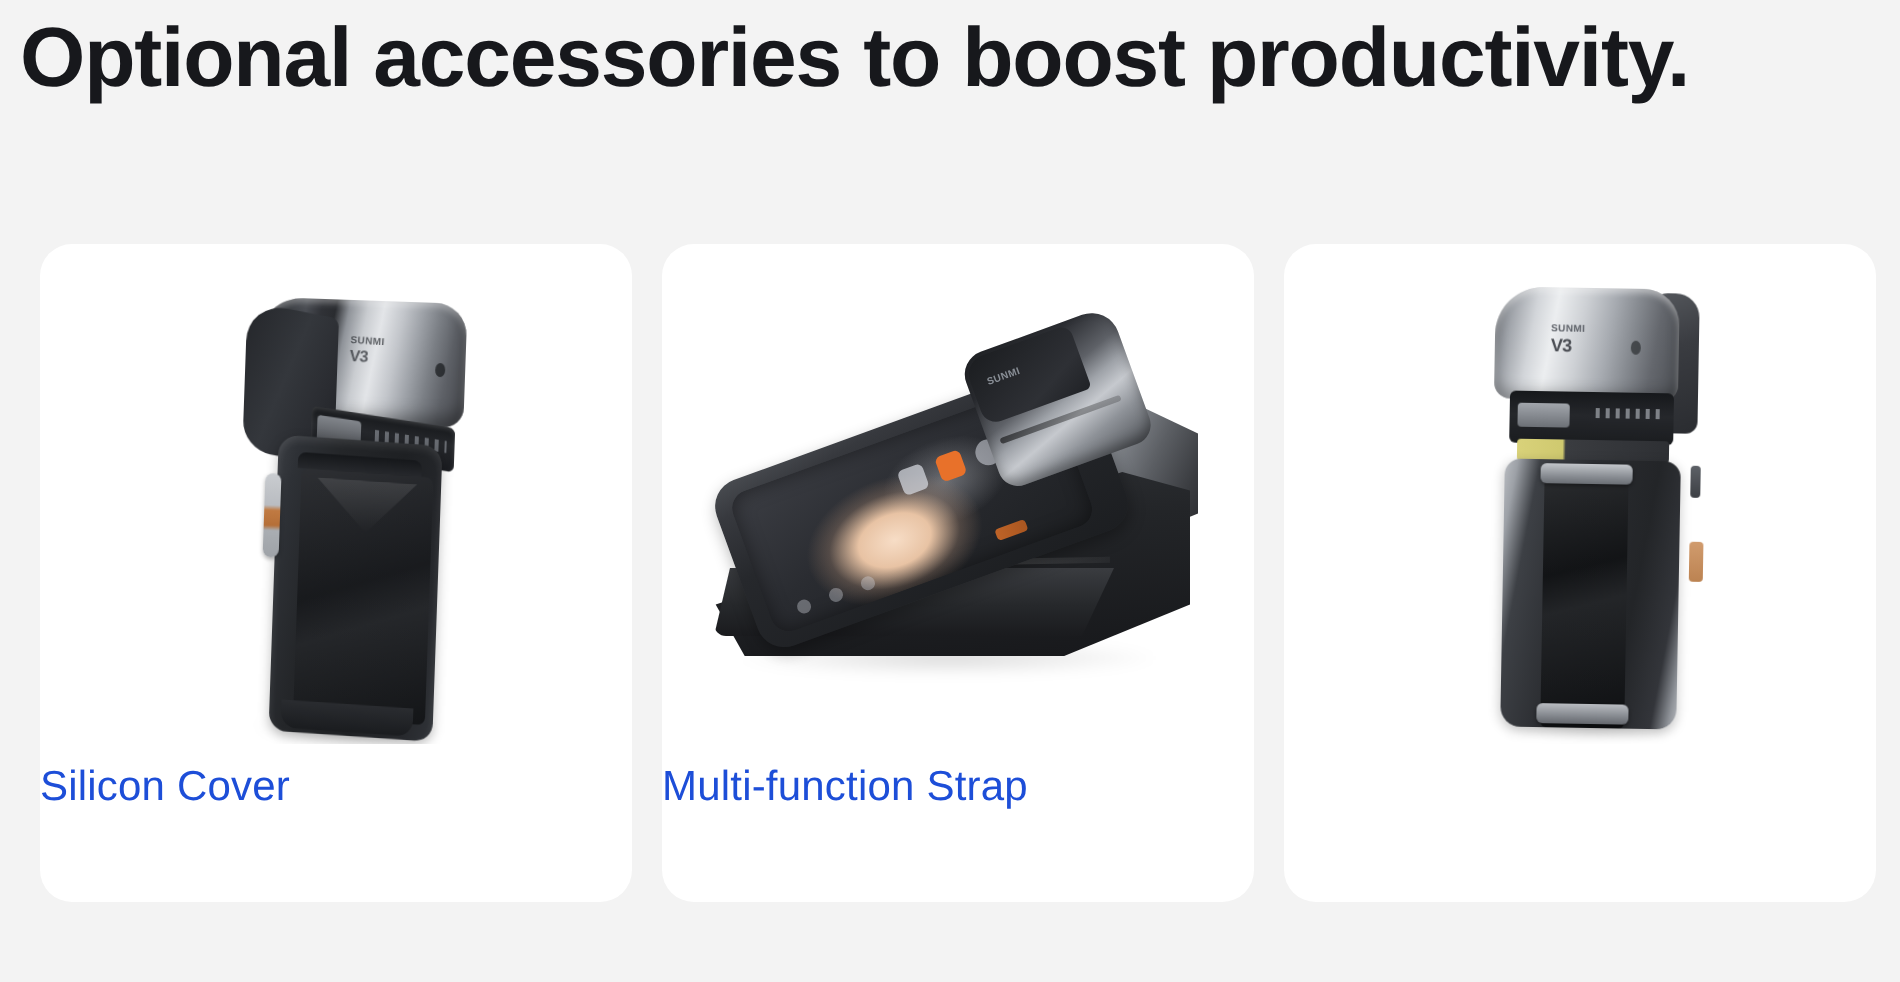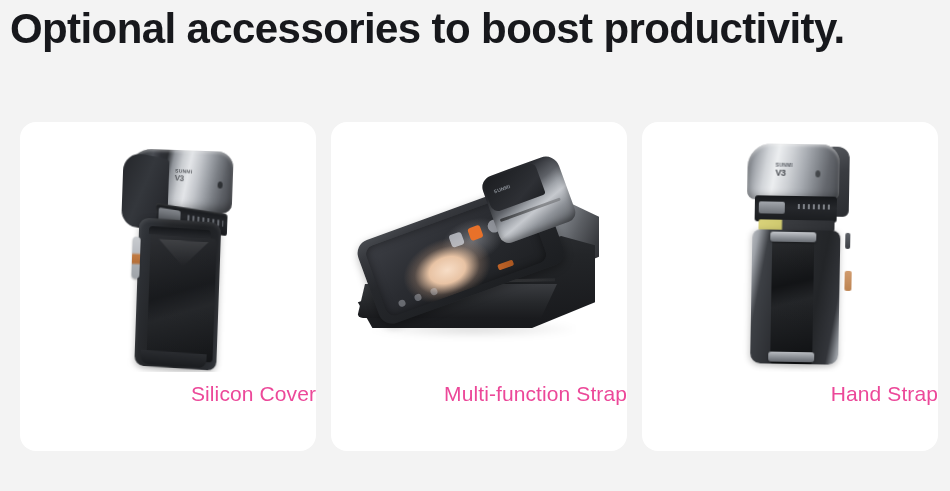--- a/index.html
+++ b/index.html
@@ -65,25 +65,25 @@
     width: 296px;
     height: 250px;
     overflow: hidden;
   }
 
   .card-label {
     position: absolute;
     left: 0;
     top: 258px;
     width: 296px;
-    text-align: right;
+    text-align: left;
     font-size: 21px;
     line-height: 28px;
     font-weight: 400;
-    color: #ec4899;
+    color: #1d4ed8;
     letter-spacing: 0.1px;
   }
 
   
   .p1 {
     position: absolute;
     left: 96px;
     top: 28px;
     width: 118px;
     height: 218px;
@@ -685,17 +685,16 @@
           </div>
           <div class="p3-sticker"></div>
           <div class="p3-body"></div>
           <div class="p3-strap"></div>
           <div class="p3-clip-top"></div>
           <div class="p3-clip-bot"></div>
           <div class="p3-sidebtn"></div>
           <div class="p3-orange"></div>
         </div>
       </div>
-      <div class="card-label">Hand Strap</div>
     </div>
 
   </div>
 </div>
 
 </body></html>

